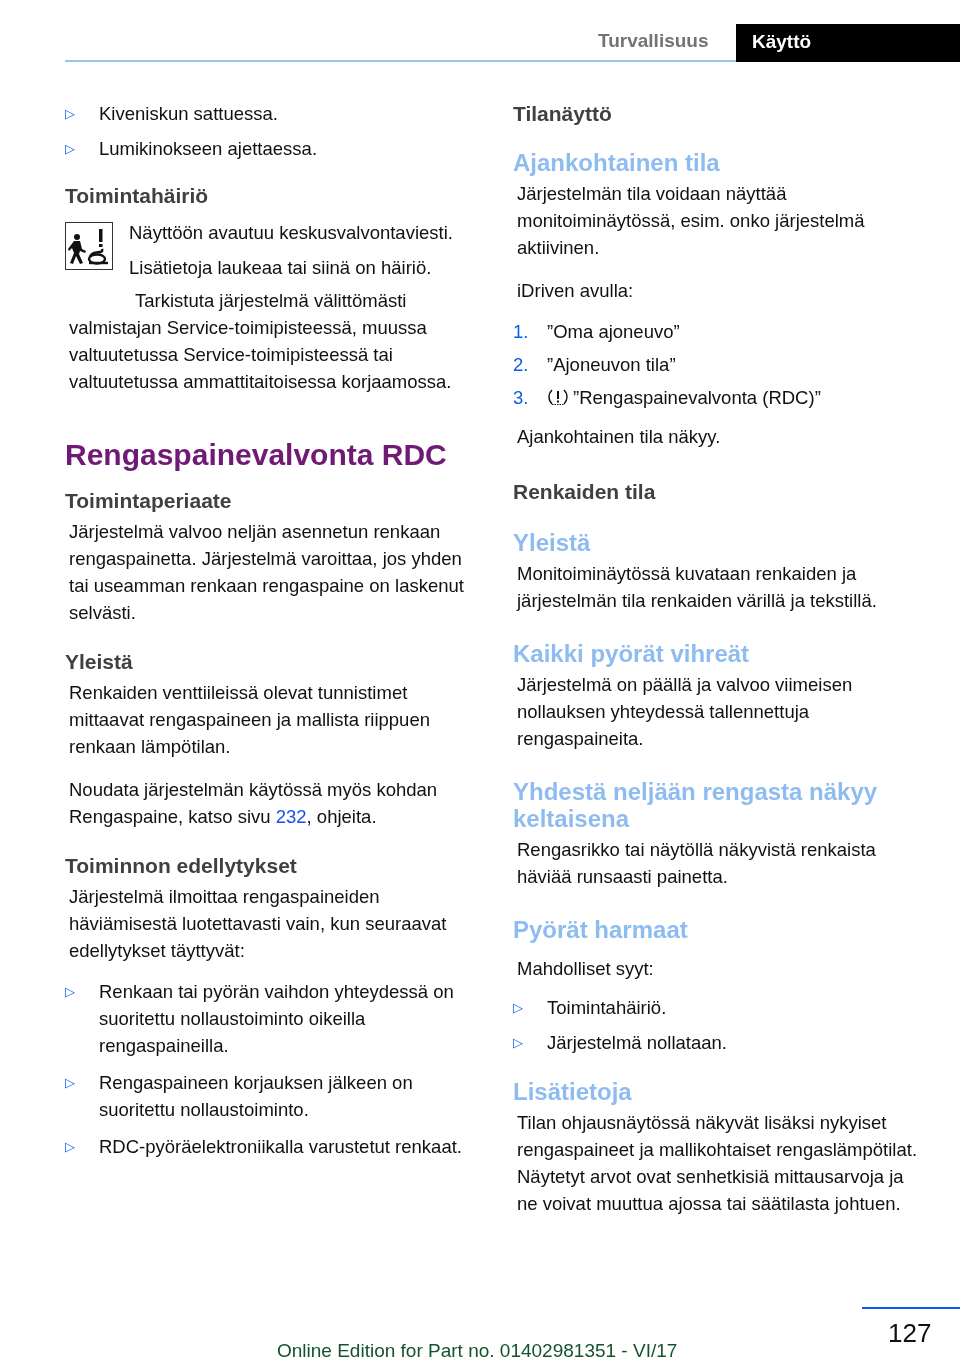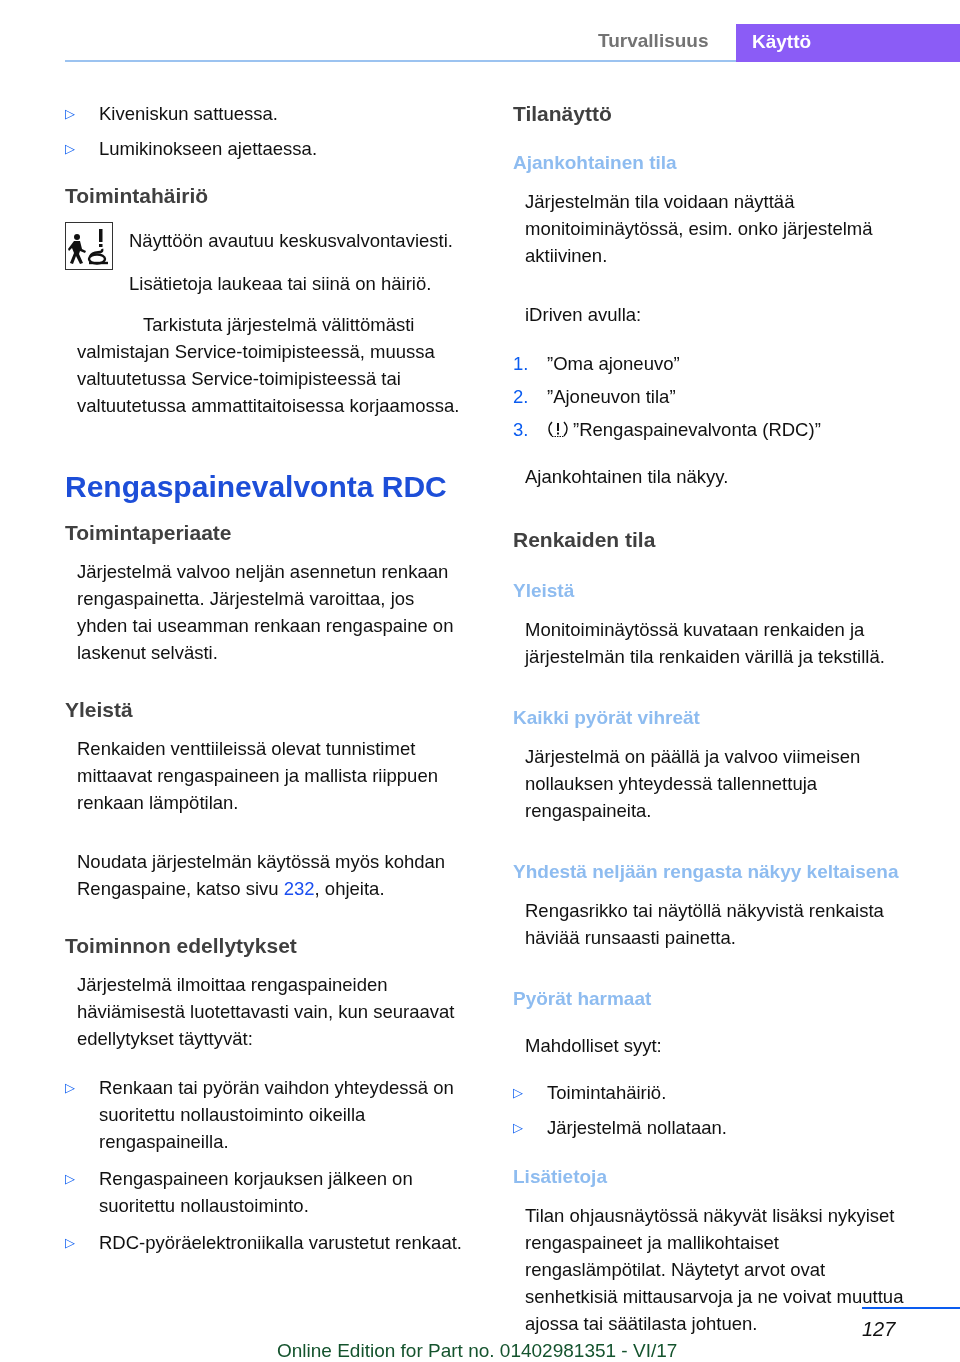--- a/index.html
+++ b/index.html
@@ -1,37 +1,37 @@
 <!DOCTYPE html>
 <html><head>
 <meta charset="utf-8">
 <style>
   html, body { margin:0; padding:0; background:#ffffff; }
   body { width:960px; height:1362px; position:relative; overflow:hidden;
          font-family:"Liberation Sans", sans-serif; color:#111; }
   .hdr-line { position:absolute; left:65px; top:60px; width:671px; height:2px; background:#9cc3f0; }
   .tab-inactive { position:absolute; left:598px; top:30px; font-size:19px; font-weight:bold; color:#737373; }
-  .tab-active { position:absolute; left:736px; top:24px; width:224px; height:38px; background:#8b5cf6;
+  .tab-active { position:absolute; left:736px; top:24px; width:224px; height:38px; background:#000000;
                 color:#fff; font-size:19px; font-weight:bold; box-sizing:border-box; padding:7px 0 0 16px; }
   .col { position:absolute; top:100px; width:415px; }
   .col.left { left:65px; }
   .col.right { left:513px; width:415px; }
-  p { margin:12px; font-size:18.5px; line-height:27px; }
+  p { margin:4px; font-size:18.5px; line-height:27px; }
   .bullet { position:relative; padding-left:34px; font-size:18.5px; line-height:27px; }
   .bullet .tri { position:absolute; left:0; top:0; color:#0a5cf0; font-size:13px; line-height:27px; }
   .num { position:relative; padding-left:34px; font-size:18.5px; line-height:27px; }
   .num .n { position:absolute; left:0; top:0; color:#0a5cf0; }
-  .h1 { font-size:30px; font-weight:bold; color:#1d4ed8; line-height:36px; }
+  .h1 { font-size:30px; font-weight:bold; color:#701a75; line-height:36px; }
   .h2 { font-size:21px; font-weight:bold; color:#404040; line-height:27px; }
-  .h3 { font-size:19px; font-weight:bold; color:#8ebcf0; line-height:27px; }
+  .h3 { font-size:24px; font-weight:bold; color:#8ebcf0; line-height:27px; }
   .link { color:#1a4ef0;text-align:right; }
   .warn-box { float:left; width:48px; height:48px; border:1.5px solid #333; margin:9px 16px 6px 0; box-sizing:border-box; }
   .inline-icon { display:inline-block; width:26px; vertical-align:middle; }
   .footer-line { position:absolute; left:862px; top:1307px; width:98px; height:2px; background:#0a5cf0; }
-  .page-num { position:absolute; left:862px; top:1318px; font-size:20px;font-style:italic; }
+  .page-num { position:absolute; left:888px; top:1318px; font-size:26px; }
   .footer { position:absolute; left:277px; top:1340px; font-size:19px; color:#14532d; }
   .watermark { position:absolute; left:681px; top:1386px; font-size:25px; color:#9a9a9a; }
 </style>
 </head>
 <body>
 
 <div class="hdr-line"></div>
 <div class="tab-inactive">Turvallisuus</div>
 <div class="tab-active">Käyttö</div>
 

